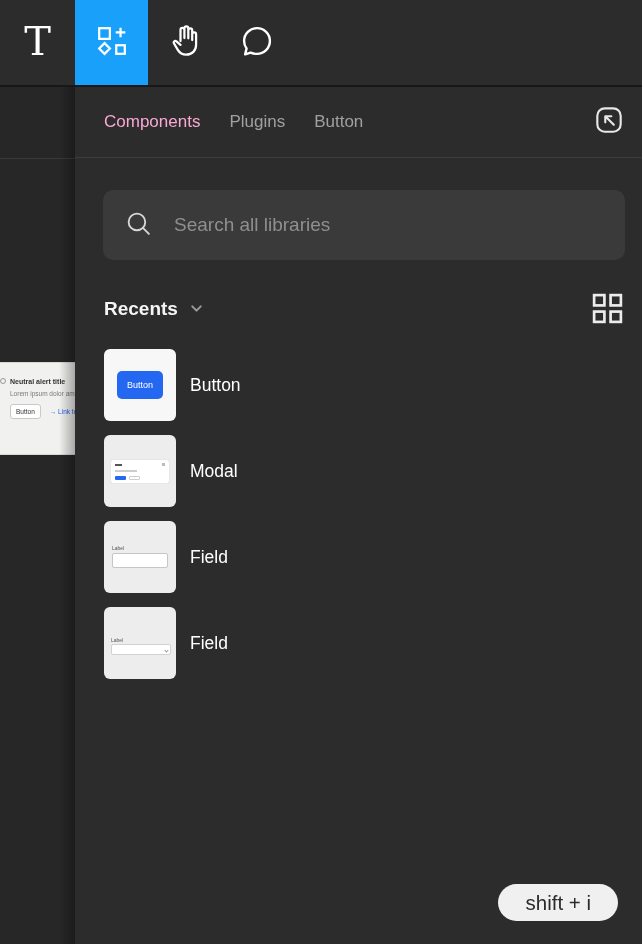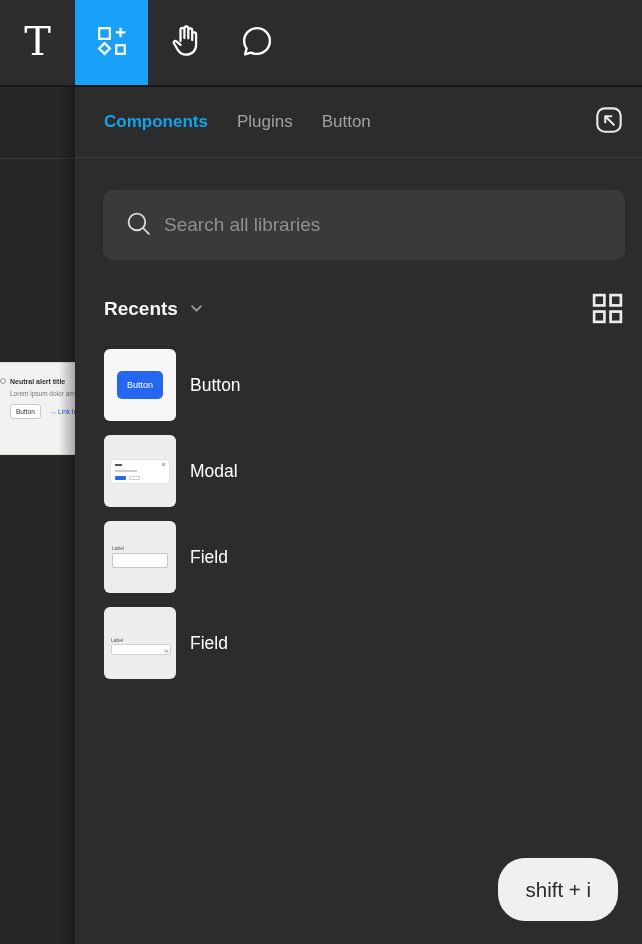--- a/index.html
+++ b/index.html
@@ -36,26 +36,26 @@
   .alert-btn { background:#fff; border:1px solid #c9c9c9; border-radius:3px;
     font-size:6.5px; color:#333; padding:3px 5px; white-space:nowrap; }
   .alert-link { font-size:6.5px; color:#2563eb; white-space:nowrap; }
 
   
   .panel { position:absolute; left:75px; top:87px; right:0; bottom:0; background:#2c2c2c; }
 
   .panel-header { height:71px; display:flex; align-items:center;
     padding:0 16px 0 29px; border-bottom:1px solid #3d3d3d; }
   .tab { font-size:17px; color:#a0a0a0; margin-right:29px; cursor:pointer; }
-  .tab.active { color:#0ea5e9; font-weight:700; }
+  .tab.active { color:#f9a8d4; font-weight:400; }
   .header-spacer { flex:1; }
   .popout-btn { width:34px; height:34px; display:flex; align-items:center; justify-content:center; cursor:pointer; }
 
   .search-bar { margin:32px 17px 0 28px; height:70px; background:#3a3a3a; border-radius:10px;
-    display:flex; align-items:center; padding:0 22px; gap:12px; }
+    display:flex; align-items:center; padding:0 22px; gap:22px; }
   .search-input { flex:1; background:transparent; border:none; outline:none;
     color:#e5e5e5; font-size:19px; font-family:"Liberation Sans","DejaVu Sans",sans-serif; }
   .search-input::placeholder { color:#8f8f8f; opacity:1; }
 
   .section-row { margin:31px 17px 0 29px; display:flex; align-items:center; }
   .section-title { color:#f5f5f5; font-size:19px; font-weight:700; }
   .section-chevron { margin-left:10px; display:flex; cursor:pointer; }
   .grid-btn { display:flex; cursor:pointer; }
 
   .list { margin:23px 0 0 29px; }
@@ -108,21 +108,21 @@
 
   .t-groupradio { background:#f1f1f1; }
   .t-groupradio .mini-label { position:absolute; left:8px; top:32px; font-size:5px; color:#555; }
   .t-groupradio .radio-row { position:absolute; left:8px; display:flex; align-items:center; gap:3px; }
   .t-groupradio .rr1 { top:42px; } .t-groupradio .rr2 { top:51px; }
   .t-groupradio .radio-on { width:5px; height:5px; background:#2468f2; border-radius:50%; }
   .t-groupradio .radio-off { width:5px; height:5px; border:1px solid #b5b5b5; border-radius:50%; background:#fff; }
   .t-groupradio .radio-text { font-size:5px; color:#777; }
 
   
-  .shortcut-badge { position:absolute; right:24px; bottom:23px; height:63px;
+  .shortcut-badge { position:absolute; right:24px; bottom:23px; height:37px;
     background:#f0f0f0; border-radius:27px; padding:0 27px;
     display:flex; align-items:center; color:#2b2b2b; font-size:20.5px; font-weight:500; z-index:5; }
 </style>
 </head>
 <body>
 
 <div class="toolbar">
   <div class="tool tool-text">
     <span>T</span>
   </div>

